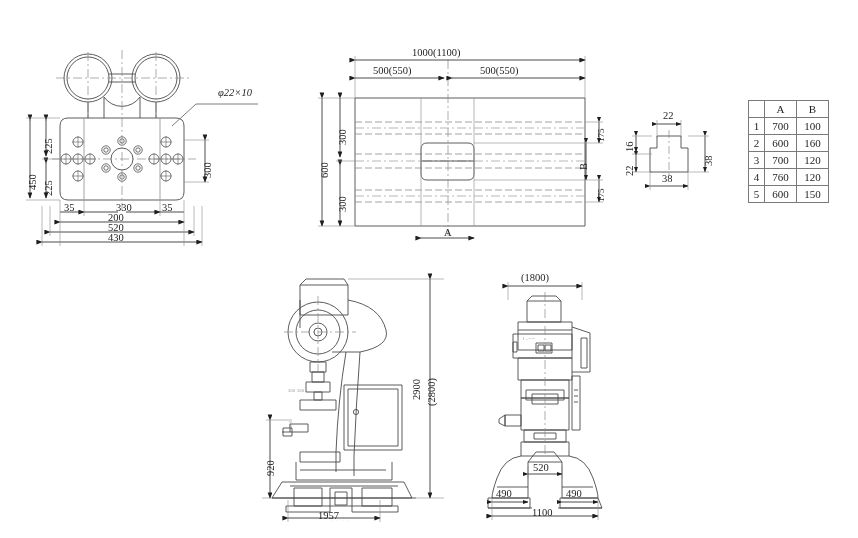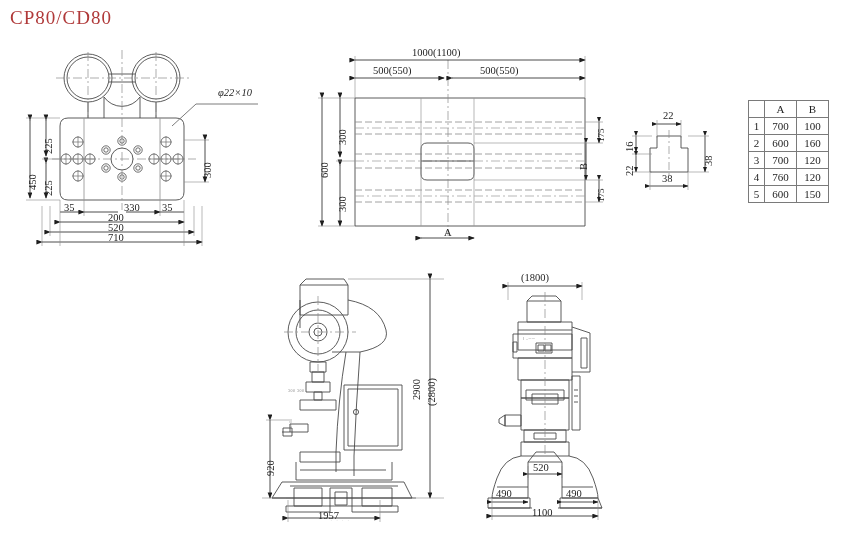--- a/index.html
+++ b/index.html
@@ -20,21 +20,20 @@
   .tbl td.idx{width:15px;}
   .tbl .blank{border-left:1px solid #7a7a7a;border-top:1px solid #7a7a7a;}
   .wm{position:absolute;left:330px;top:516px;font-size:8px;color:#e4e4e4;letter-spacing:3px;}
   .micro{position:absolute;font-size:4px;color:#888;letter-spacing:.5px;}
 </style>
 </head>
 <body>
 
 <div id="stage">
 
-  <div class="title">CP80/CD80</div>
 
   <svg width="858" height="538">
     <defs>
       <marker id="ah" markerWidth="8" markerHeight="8" refX="7" refY="3" orient="auto">
         <path d="M0,0 L8,3 L0,6 z" fill="#1e1e1e"></path>
       </marker>
       <marker id="ahs" markerWidth="7" markerHeight="7" refX="6.5" refY="2.6" orient="auto">
         <path d="M0,0 L7,2.6 L0,5.2 z" fill="#1e1e1e"></path>
       </marker>
     </defs>
@@ -369,25 +368,25 @@
       </g>
 
     </g>
   </svg>
 
   <div class="lbl vert" style="left:28px;top:190px;">450</div>
   <div class="lbl vert" style="left:44px;top:154px;">225</div>
   <div class="lbl vert" style="left:44px;top:196px;">225</div>
   <div class="lbl vert" style="left:203px;top:178px;">300</div>
   <div class="lbl" style="left:64px;top:203px;">35</div>
-  <div class="lbl" style="left:124px;top:203px;">330</div>
+  <div class="lbl" style="left:116px;top:203px;">330</div>
   <div class="lbl" style="left:162px;top:203px;">35</div>
   <div class="lbl" style="left:108px;top:213px;">200</div>
   <div class="lbl" style="left:108px;top:223px;">520</div>
-  <div class="lbl" style="left:108px;top:233px;">710</div>
+  <div class="lbl" style="left:108px;top:233px;">430</div>
   <div class="lbl" style="left:218px;top:88px;font-style:italic;">φ22×10</div>
 
   <div class="lbl" style="left:412px;top:48px;">1000(1100)</div>
   <div class="lbl" style="left:373px;top:66px;">500(550)</div>
   <div class="lbl" style="left:480px;top:66px;">500(550)</div>
   <div class="lbl vert" style="left:320px;top:178px;">600</div>
   <div class="lbl vert" style="left:338px;top:145px;">300</div>
   <div class="lbl vert" style="left:338px;top:212px;">300</div>
   <div class="lbl sm vert" style="left:597px;top:142px;">175</div>
   <div class="lbl vert" style="left:579px;top:170px;">B</div>

